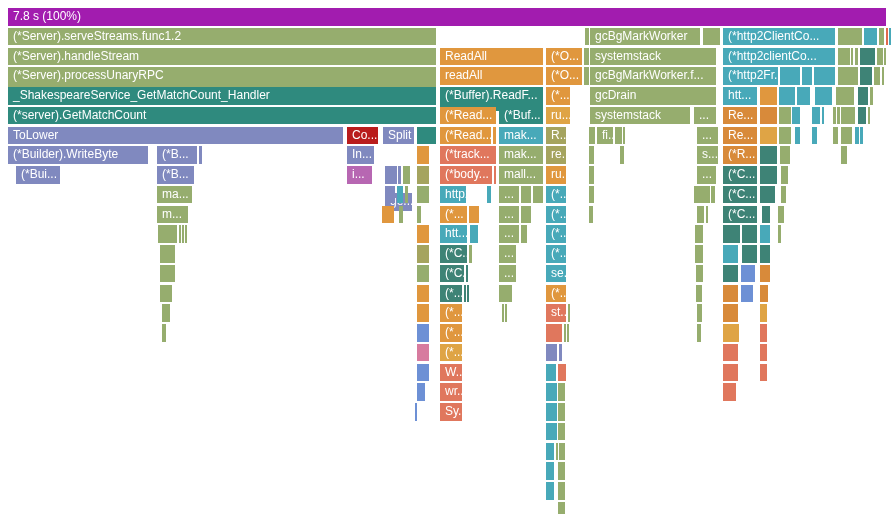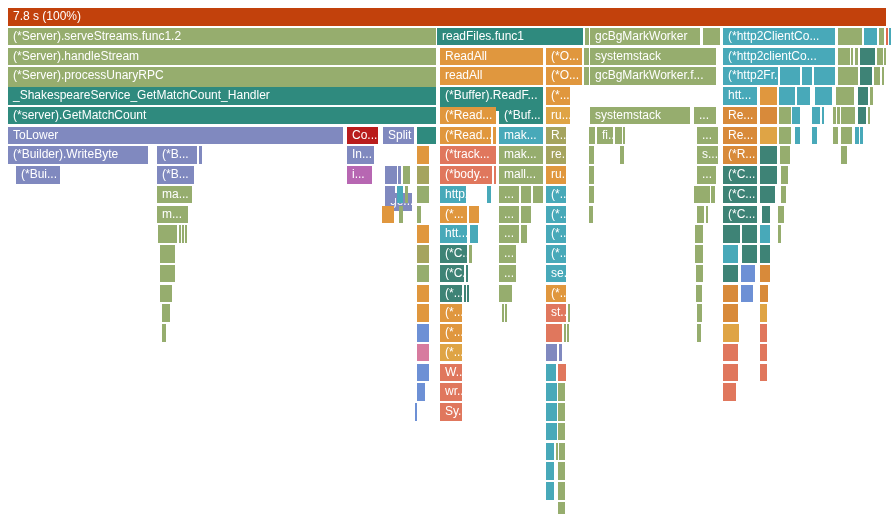--- a/index.html
+++ b/index.html
@@ -7,23 +7,22 @@
          font-family:"Liberation Sans",sans-serif;}
   .frame{position:absolute;box-sizing:border-box;color:#ffffff;
          font:12px/17.5px "Liberation Sans",sans-serif;
          padding-left:5px;overflow:hidden;white-space:nowrap;cursor:pointer;}
   .frame.tiny{padding-left:0;}
 </style>
 </head>
 <body>
 
 <div id="stage">
-    <div class="frame" title="7.8 s (100%)" style="left: 8px; top: 8px; width: 878px; height: 17.5px; background: #c2410c;">7.8 s (100%)</div>
+    <div class="frame" title="7.8 s (100%)" style="left: 8px; top: 8px; width: 878px; height: 17.5px; background: #a21caf;">7.8 s (100%)</div>
     <div class="frame" title="(*Server).serveStreams.func1.2" style="left: 8px; top: 27.75px; width: 428px; height: 17.5px; background: rgb(150, 173, 110);">(*Server).serveStreams.func1.2</div>
-    <div class="frame" title="readFiles.func1" style="left: 437px; top: 27.75px; width: 146px; height: 17.5px; background: rgb(47, 138, 126);">readFiles.func1</div>
     <div class="frame tiny" style="left: 585px; top: 27.75px; width: 4px; height: 17.5px; background: rgb(150, 173, 110);"></div>
     <div class="frame" title="gcBgMarkWorker" style="left: 590px; top: 27.75px; width: 110px; height: 17.5px; background: rgb(150, 173, 110);">gcBgMarkWorker</div>
     <div class="frame" style="left: 703px; top: 27.75px; width: 17px; height: 17.5px; background: rgb(150, 173, 110);"></div>
     <div class="frame" title="(*http2ClientCo..." style="left: 723px; top: 27.75px; width: 112px; height: 17.5px; background: rgb(72, 169, 185);">(*http2ClientCo...</div>
     <div class="frame" style="left: 838px; top: 27.75px; width: 24px; height: 17.5px; background: rgb(150, 173, 110);"></div>
     <div class="frame tiny" style="left: 864px; top: 27.75px; width: 13px; height: 17.5px; background: rgb(72, 169, 185);"></div>
     <div class="frame tiny" style="left: 879px; top: 27.75px; width: 5px; height: 17.5px; background: rgb(150, 173, 110);"></div>
     <div class="frame tiny" style="left: 886px; top: 27.75px; width: 2px; height: 17.5px; background: rgb(224, 106, 78);"></div>
     <div class="frame tiny" style="left: 889px; top: 27.75px; width: 2px; height: 17.5px; background: rgb(72, 169, 185);"></div>
     <div class="frame" title="(*Server).handleStream" style="left: 8px; top: 47.5px; width: 428px; height: 17.5px; background: rgb(150, 173, 110);">(*Server).handleStream</div>
@@ -47,20 +46,21 @@
     <div class="frame" style="left: 780px; top: 67.25px; width: 20px; height: 17.5px; background: rgb(72, 169, 185);"></div>
     <div class="frame tiny" style="left: 802px; top: 67.25px; width: 10px; height: 17.5px; background: rgb(72, 169, 185);"></div>
     <div class="frame" style="left: 814px; top: 67.25px; width: 21px; height: 17.5px; background: rgb(72, 169, 185);"></div>
     <div class="frame" style="left: 838px; top: 67.25px; width: 20px; height: 17.5px; background: rgb(150, 173, 110);"></div>
     <div class="frame tiny" style="left: 860px; top: 67.25px; width: 12px; height: 17.5px; background: rgb(62, 131, 118);"></div>
     <div class="frame tiny" style="left: 874px; top: 67.25px; width: 6px; height: 17.5px; background: rgb(150, 173, 110);"></div>
     <div class="frame tiny" style="left: 882px; top: 67.25px; width: 2px; height: 17.5px; background: rgb(150, 173, 110);"></div>
     <div class="frame" title="_ShakespeareService_GetMatchCount_Handler" style="left: 8px; top: 87px; width: 428px; height: 17.5px; background: rgb(47, 138, 126);">_ShakespeareService_GetMatchCount_Handler</div>
     <div class="frame" title="(*Buffer).ReadF..." style="left: 440px; top: 87px; width: 103px; height: 24px; background: rgb(47, 138, 126);">(*Buffer).ReadF...</div>
     <div class="frame" title="(*..." style="left: 546px; top: 87px; width: 24px; height: 17.5px; background: rgb(224, 151, 62);">(*...</div>
+    <div class="frame" title="gcDrain" style="left: 590px; top: 87px; width: 126px; height: 17.5px; background: rgb(150, 173, 110);">gcDrain</div>
     <div class="frame" title="htt..." style="left: 723px; top: 87px; width: 34px; height: 17.5px; background: rgb(72, 169, 185);">htt...</div>
     <div class="frame" style="left: 760px; top: 87px; width: 17px; height: 17.5px; background: rgb(224, 151, 62);"></div>
     <div class="frame" style="left: 779px; top: 87px; width: 16px; height: 17.5px; background: rgb(72, 169, 185);"></div>
     <div class="frame tiny" style="left: 797px; top: 87px; width: 13px; height: 17.5px; background: rgb(72, 169, 185);"></div>
     <div class="frame" style="left: 815px; top: 87px; width: 17px; height: 17.5px; background: rgb(72, 169, 185);"></div>
     <div class="frame" style="left: 836px; top: 87px; width: 18px; height: 17.5px; background: rgb(150, 173, 110);"></div>
     <div class="frame tiny" style="left: 858px; top: 87px; width: 10px; height: 17.5px; background: rgb(62, 131, 118);"></div>
     <div class="frame tiny" style="left: 870px; top: 87px; width: 3px; height: 17.5px; background: rgb(150, 173, 110);"></div>
     <div class="frame" title="(*server).GetMatchCount" style="left: 8px; top: 106.75px; width: 428px; height: 17.5px; background: rgb(47, 138, 126);">(*server).GetMatchCount</div>
     <div class="frame" title="(*Read..." style="left: 440px; top: 106.75px; width: 56px; height: 17.5px; background: rgb(224, 151, 62);">(*Read...</div>

